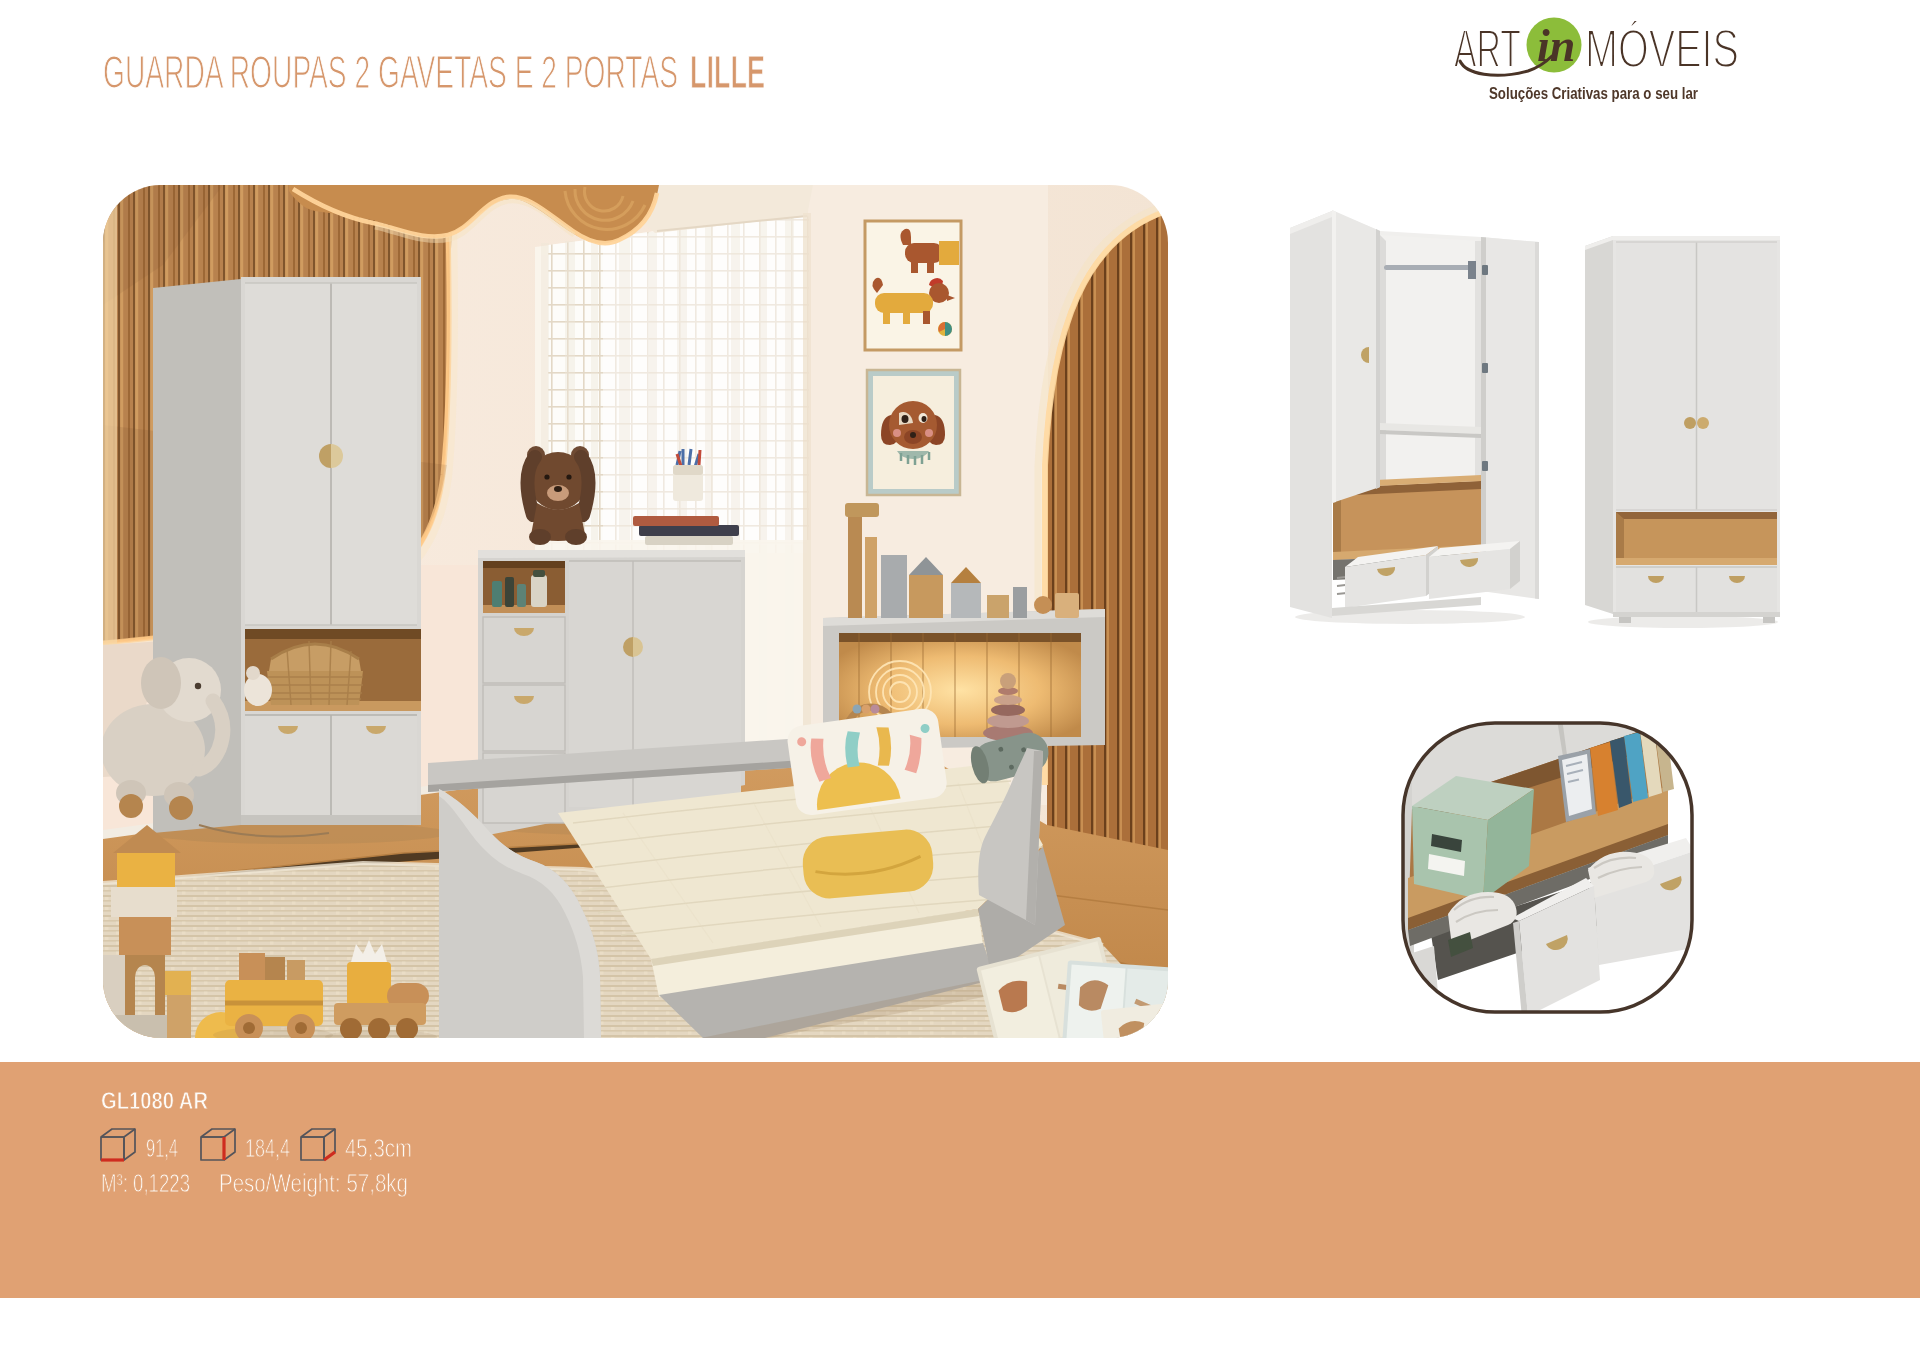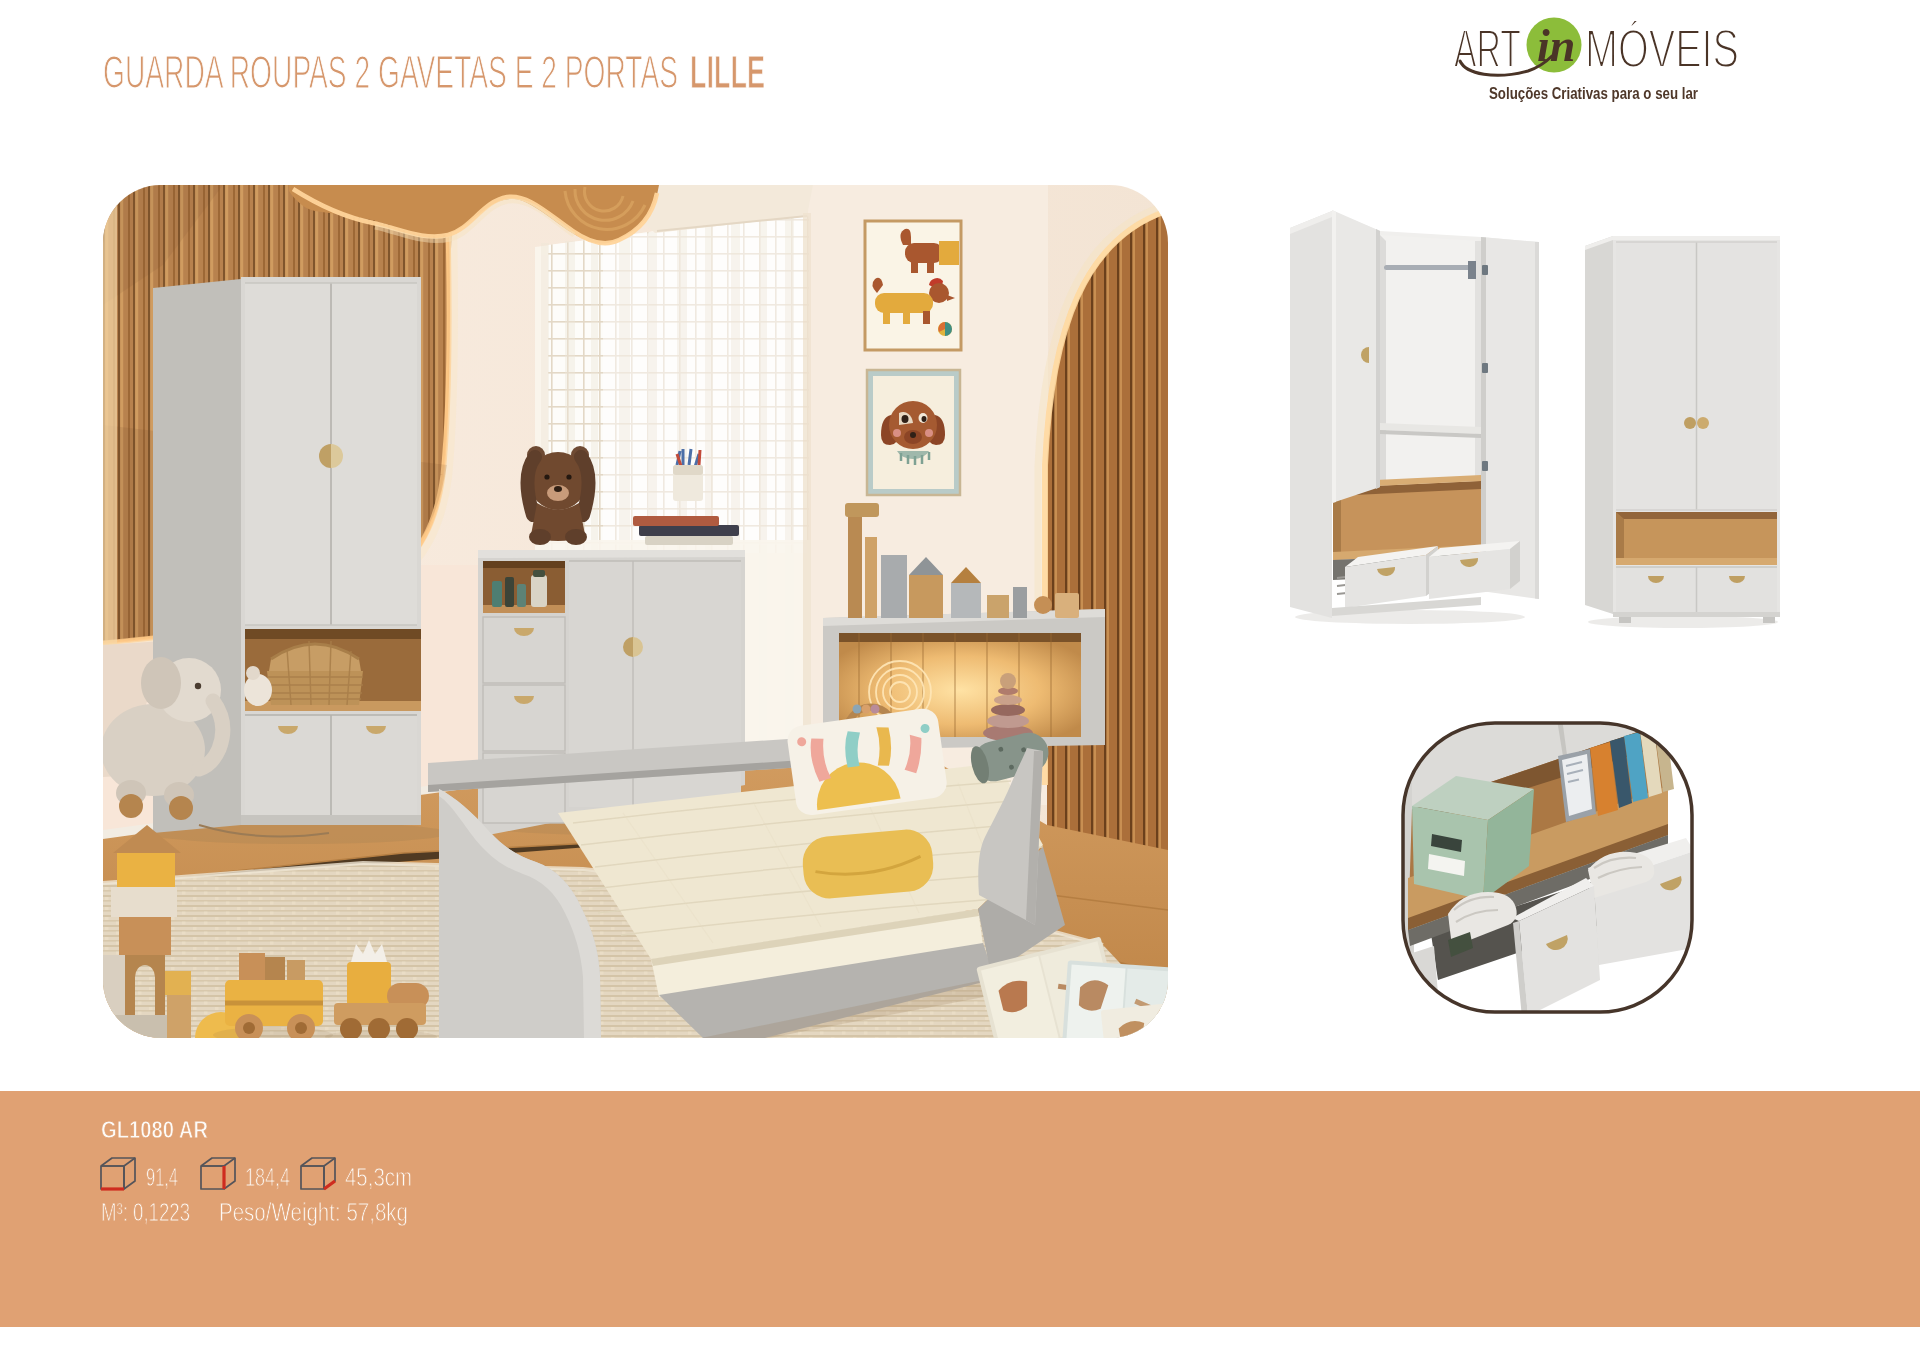--- a/index.html
+++ b/index.html
@@ -1,17 +1,17 @@
 <!DOCTYPE html>
 <html><head>
 <meta charset="utf-8">
 <style>
   html,body{margin:0;padding:0;background:#ffffff;}
   .page{position:relative;width:1920px;height:1358px;background:#ffffff;overflow:hidden;font-family:"Liberation Sans",sans-serif;}
-  .band{position:absolute;left:0;top:1091px;width:1920px;height:236px;background:#e0a173;}
+  .band{position:absolute;left:0;top:1062px;width:1920px;height:236px;background:#e0a173;}
   svg{position:absolute;display:block;}
 </style>
 </head>
 <body>
 <div class="page">
 
   <svg id="title" style="left:100px;top:40px;" width="720" height="60" viewBox="0 0 720 60">
     <text x="3" y="48" font-size="46" fill="#d6976c" stroke="#ffffff" stroke-width="1.2" textLength="575" lengthAdjust="spacingAndGlyphs">GUARDA ROUPAS 2 GAVETAS E 2 PORTAS</text>
     <text x="590" y="48" font-size="46" fill="#d6976c" font-weight="bold" stroke="#ffffff" stroke-width="1" textLength="75" lengthAdjust="spacingAndGlyphs">LILLE</text>
   </svg>

